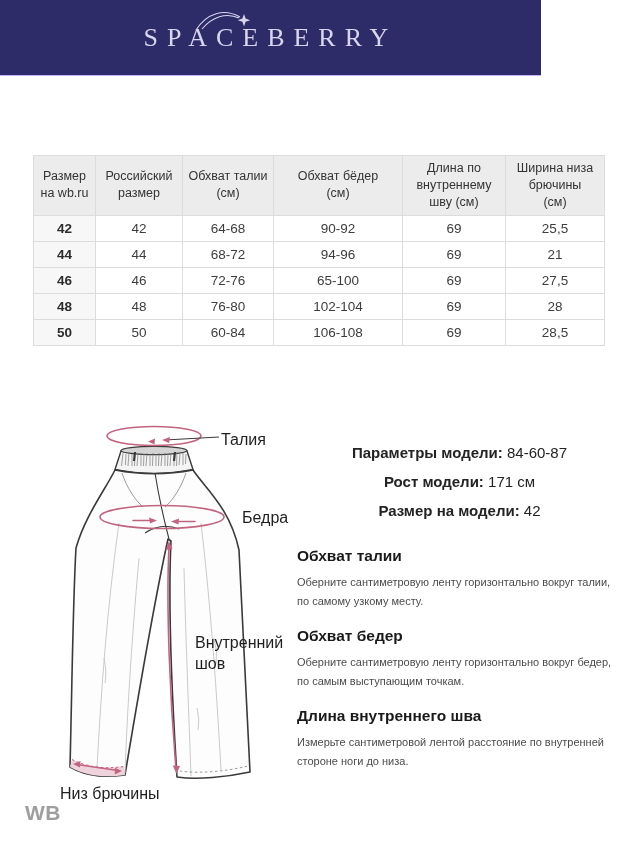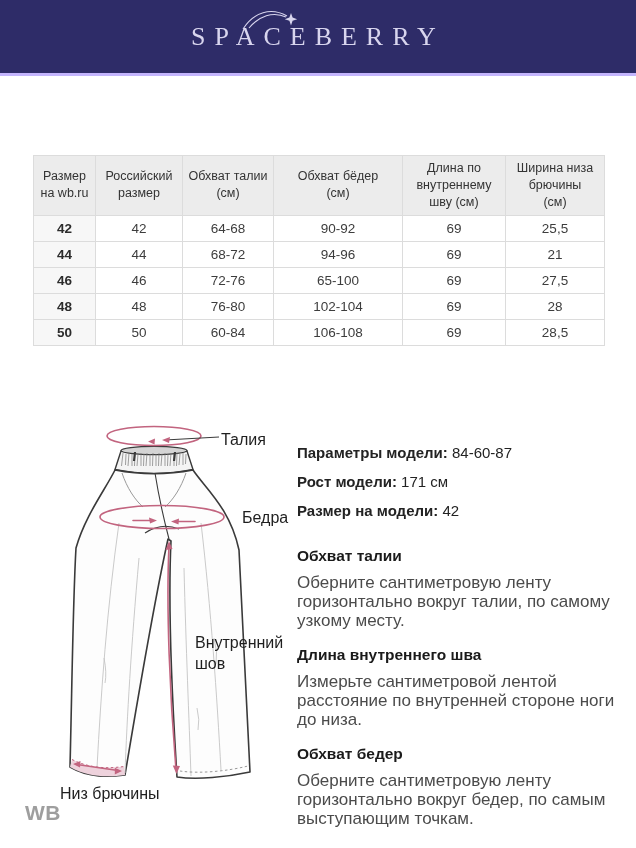--- a/index.html
+++ b/index.html
@@ -7,23 +7,23 @@
     --table-border:#dcdcdc; --header-bg:#ececec; --firstcol-bg:#f7f7f7;
     --text-dark:#2f2f2f; --text-body:#4b4b4b; --watermark:#9e9e9e;
     --line-dark:#3a3a3a; --line-light:#c4c4c4;
   }
   *{box-sizing:border-box; margin:0; padding:0;}
   html,body{background:#fff;}
   body{font-family:"Liberation Sans","DejaVu Sans",sans-serif; color:var(--text-dark);}
   .page{position:relative; width:636px; height:848px; background:#fff; overflow:hidden; margin:0 auto;}
 
   
-  .brand-bar{position:absolute; left:0; top:0; width:636px; height:76px;
+  .brand-bar{position:absolute; left:0; top:0; width:541px; height:76px;
     background:var(--navy); display:flex; align-items:center; justify-content:center;
-    border-bottom:3px solid #c4b5fd;}
+    border-bottom:1px solid #c4b5fd;}
   .logo{position:relative; display:inline-block;}
   .logo .brand-text{font-family:"Liberation Serif","DejaVu Serif",serif;
     font-size:26px; letter-spacing:9px; color:var(--logo-text); font-weight:400;}
   .comet{position:absolute; left:50px; top:-17px; width:62px; height:30px;}
   .comet path{stroke:var(--logo-text); fill:none; stroke-width:1.1;}
   .comet .star{fill:var(--logo-text); stroke:none;}
 
   
   .size-table{position:absolute; left:33px; top:155px; width:571px;
     border-collapse:collapse; table-layout:fixed; text-align:center;}
@@ -52,28 +52,28 @@
   .gray-dot{stroke:#999; stroke-width:1; fill:none; stroke-dasharray:2.5 2.5;}
   .leader{stroke:var(--line-dark); stroke-width:1; fill:none;}
   .diagram-label{position:absolute; font-size:16px; font-weight:500; color:#1f1f1f; line-height:21px;}
   .label-waist{left:207px; top:29px;}
   .label-hips{left:228px; top:107px;}
   .label-inseam{left:181px; top:232px; width:100px;}
   .label-hem{left:46px; top:383px;}
 
   
   .info{position:absolute; left:297px; top:442px; width:325px;}
-  .model-line{font-size:15px; line-height:22px; margin-bottom:7px; color:#232323;}
+  .model-line{font-size:15px; line-height:22px; margin-bottom:7px; color:#232323;text-align:center;}
   .model-line .lbl{font-weight:700;}
   .model-line .val{font-weight:400;}
   .section{margin-top:0;}
   .section-1{margin-top:24px;}
   .section-2,.section-3{margin-top:15px;}
   .section h3{font-size:15.5px; font-weight:700; color:#1a1a1a; line-height:20px;}
-  .section p{margin-top:7px; font-size:17px; line-height:19px; color:var(--text-body); max-width:318px;}
+  .section p{margin-top:7px; font-size:11px; line-height:19px; color:var(--text-body); max-width:318px;}
 
   .watermark{position:absolute; left:25px; top:801px; font-size:21px; font-weight:700;
     color:var(--watermark); letter-spacing:.5px;}
 </style>
 </head>
 <body>
 
 <div class="page">
 
   <header class="brand-bar">
@@ -228,24 +228,24 @@
       <div class="model-line">
         <span class="lbl">Размер на модели:</span>
         <span class="val">42</span>
       </div>
     </div>
 
     <div class="section section-1">
       <h3>Обхват талии</h3>
       <p>Оберните сантиметровую ленту горизонтально вокруг талии, по самому узкому месту.</p>
     </div>
+    <div class="section section-2">
+      <h3>Обхват бедер</h3>
+      <p>Оберните сантиметровую ленту горизонтально вокруг бедер, по самым выступающим точкам.</p>
+    </div>
     <div class="section section-3">
       <h3>Длина внутреннего шва</h3>
       <p>Измерьте сантиметровой лентой расстояние по внутренней стороне ноги до низа.</p>
     </div>
-    <div class="section section-2">
-      <h3>Обхват бедер</h3>
-      <p>Оберните сантиметровую ленту горизонтально вокруг бедер, по самым выступающим точкам.</p>
-    </div>
   </aside>
 
   <div class="watermark">WB</div>
 </div>
 
 </body></html>

